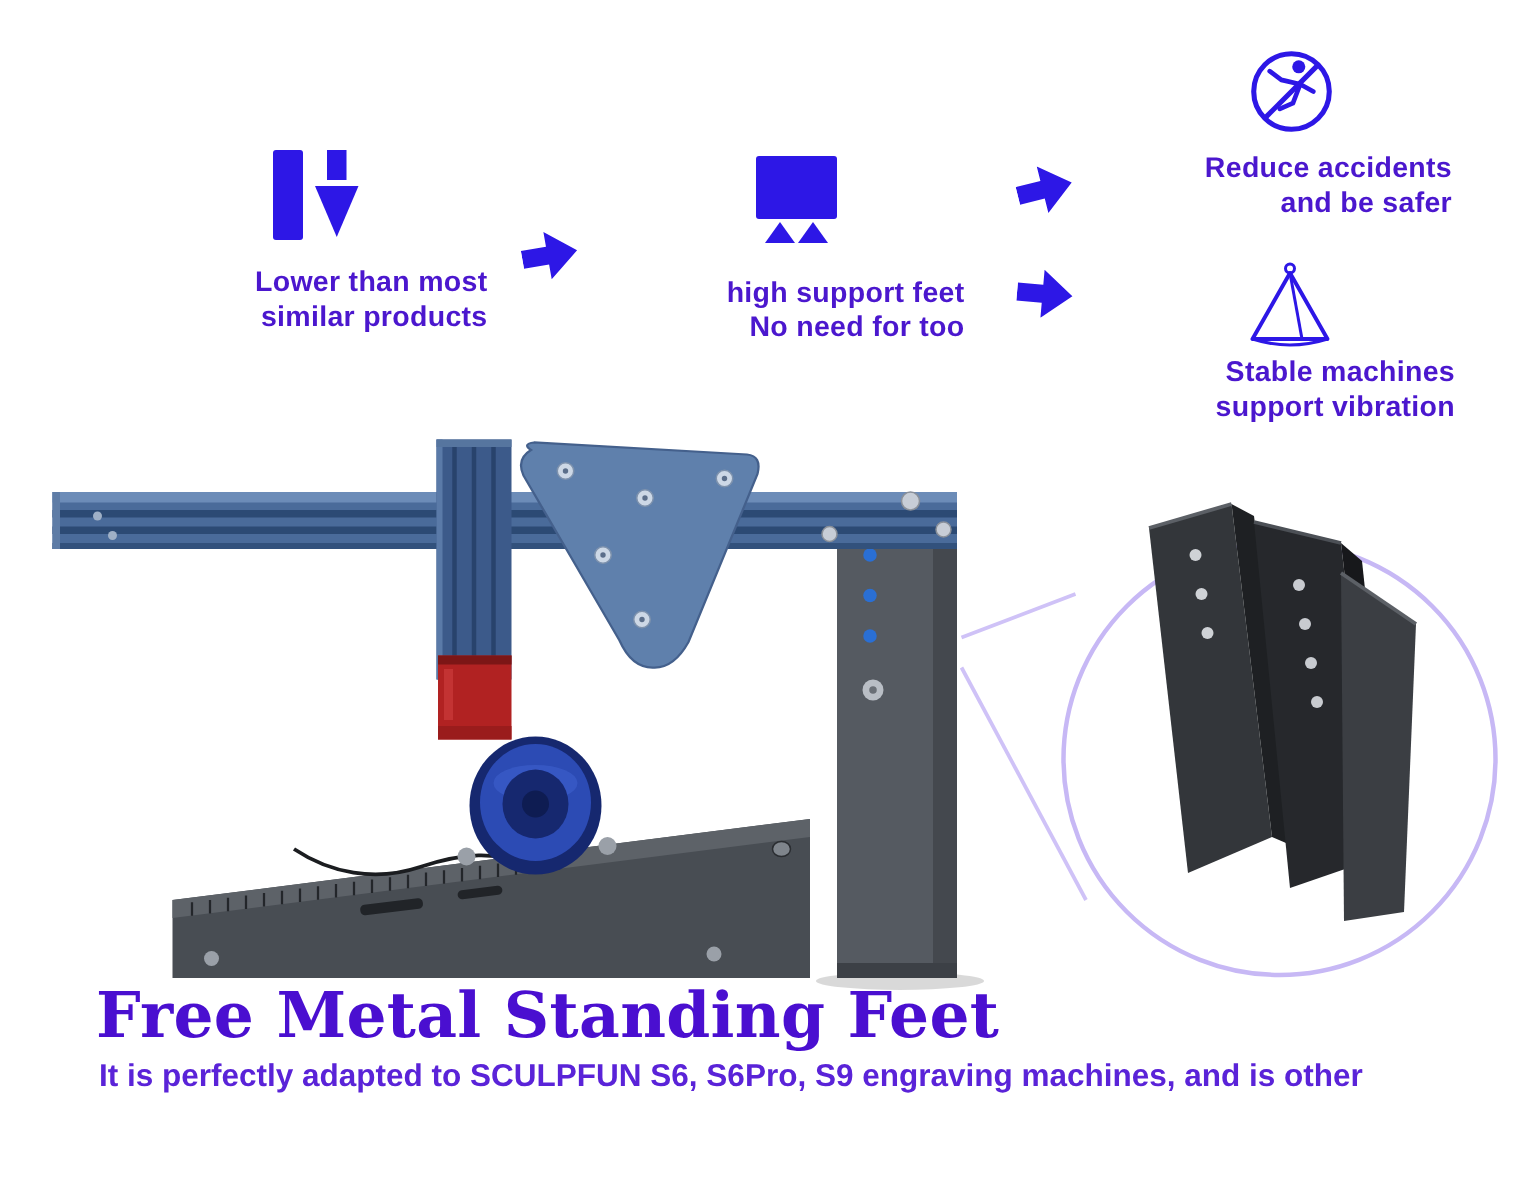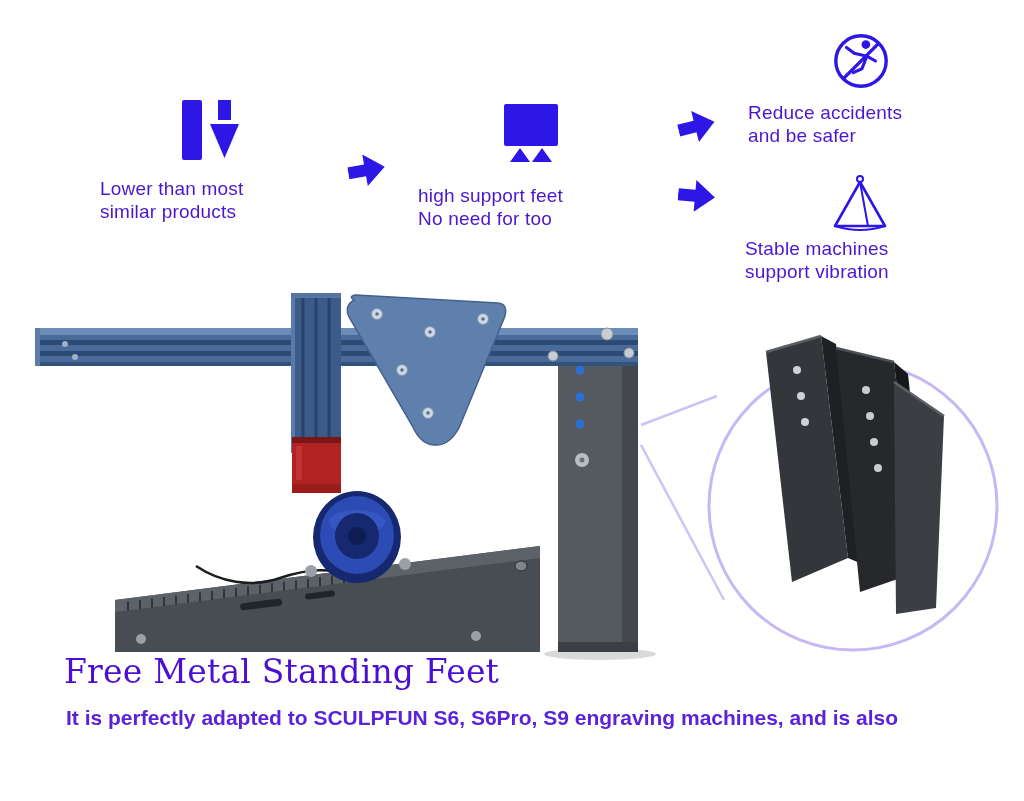--- a/index.html
+++ b/index.html
@@ -9,31 +9,31 @@
   }
   *{margin:0;padding:0;box-sizing:border-box;}
   body{background:#fff;font-family:"Liberation Sans",sans-serif;}
   .canvas{
     position:relative;width:1024px;height:801px;background:#ffffff;overflow:hidden;
   }
   .abs{position:absolute;}
   .icon svg{display:block;}
   .step-label{
     color:var(--text-purple);
-    font-size:19px;line-height:23px;font-weight:400;
-    text-align:left;letter-spacing:0.2px;
+    font-size:19px;line-height:23px;font-weight:700;
+    text-align:right;letter-spacing:0.2px;
   }
   .arrow{transform-origin:center;}
   .rot-a{transform:rotate(-10deg);}
   .rot-b{transform:rotate(-14deg);}
   .rot-c{transform:rotate(5deg);}
   .headline{
     font-family:"DejaVu Serif",serif;
-    font-weight:normal;
-    font-size:33px;
+    font-weight:bold;
+    font-size:42px;
     letter-spacing:0.2px;
     color:var(--heading-purple);
     white-space:nowrap;
   }
   .desc{
     color:#5a23d8;
     font-size:21px;line-height:31px;font-weight:600;
     white-space:nowrap;
   }
 </style>
@@ -221,16 +221,16 @@
 
     <g fill="#c7cdd6" stroke="#8a9099" stroke-width="1">
       <circle cx="553" cy="86" r="5"></circle>
       <circle cx="607" cy="64" r="6"></circle>
       <circle cx="629" cy="83" r="5"></circle>
     </g>
   </svg>
 
   <div class="abs headline" style="left:64px;top:652px;">Free Metal Standing Feet</div>
   <div class="abs desc" style="left:66px;top:702px;">
-    <div>It is perfectly adapted to SCULPFUN S6, S6Pro, S9 engraving machines, and is also</div>
+    <div>It is perfectly adapted to SCULPFUN S6, S6Pro, S9 engraving machines, and is other</div>
   </div>
 
 </div>
 
 </body></html>

